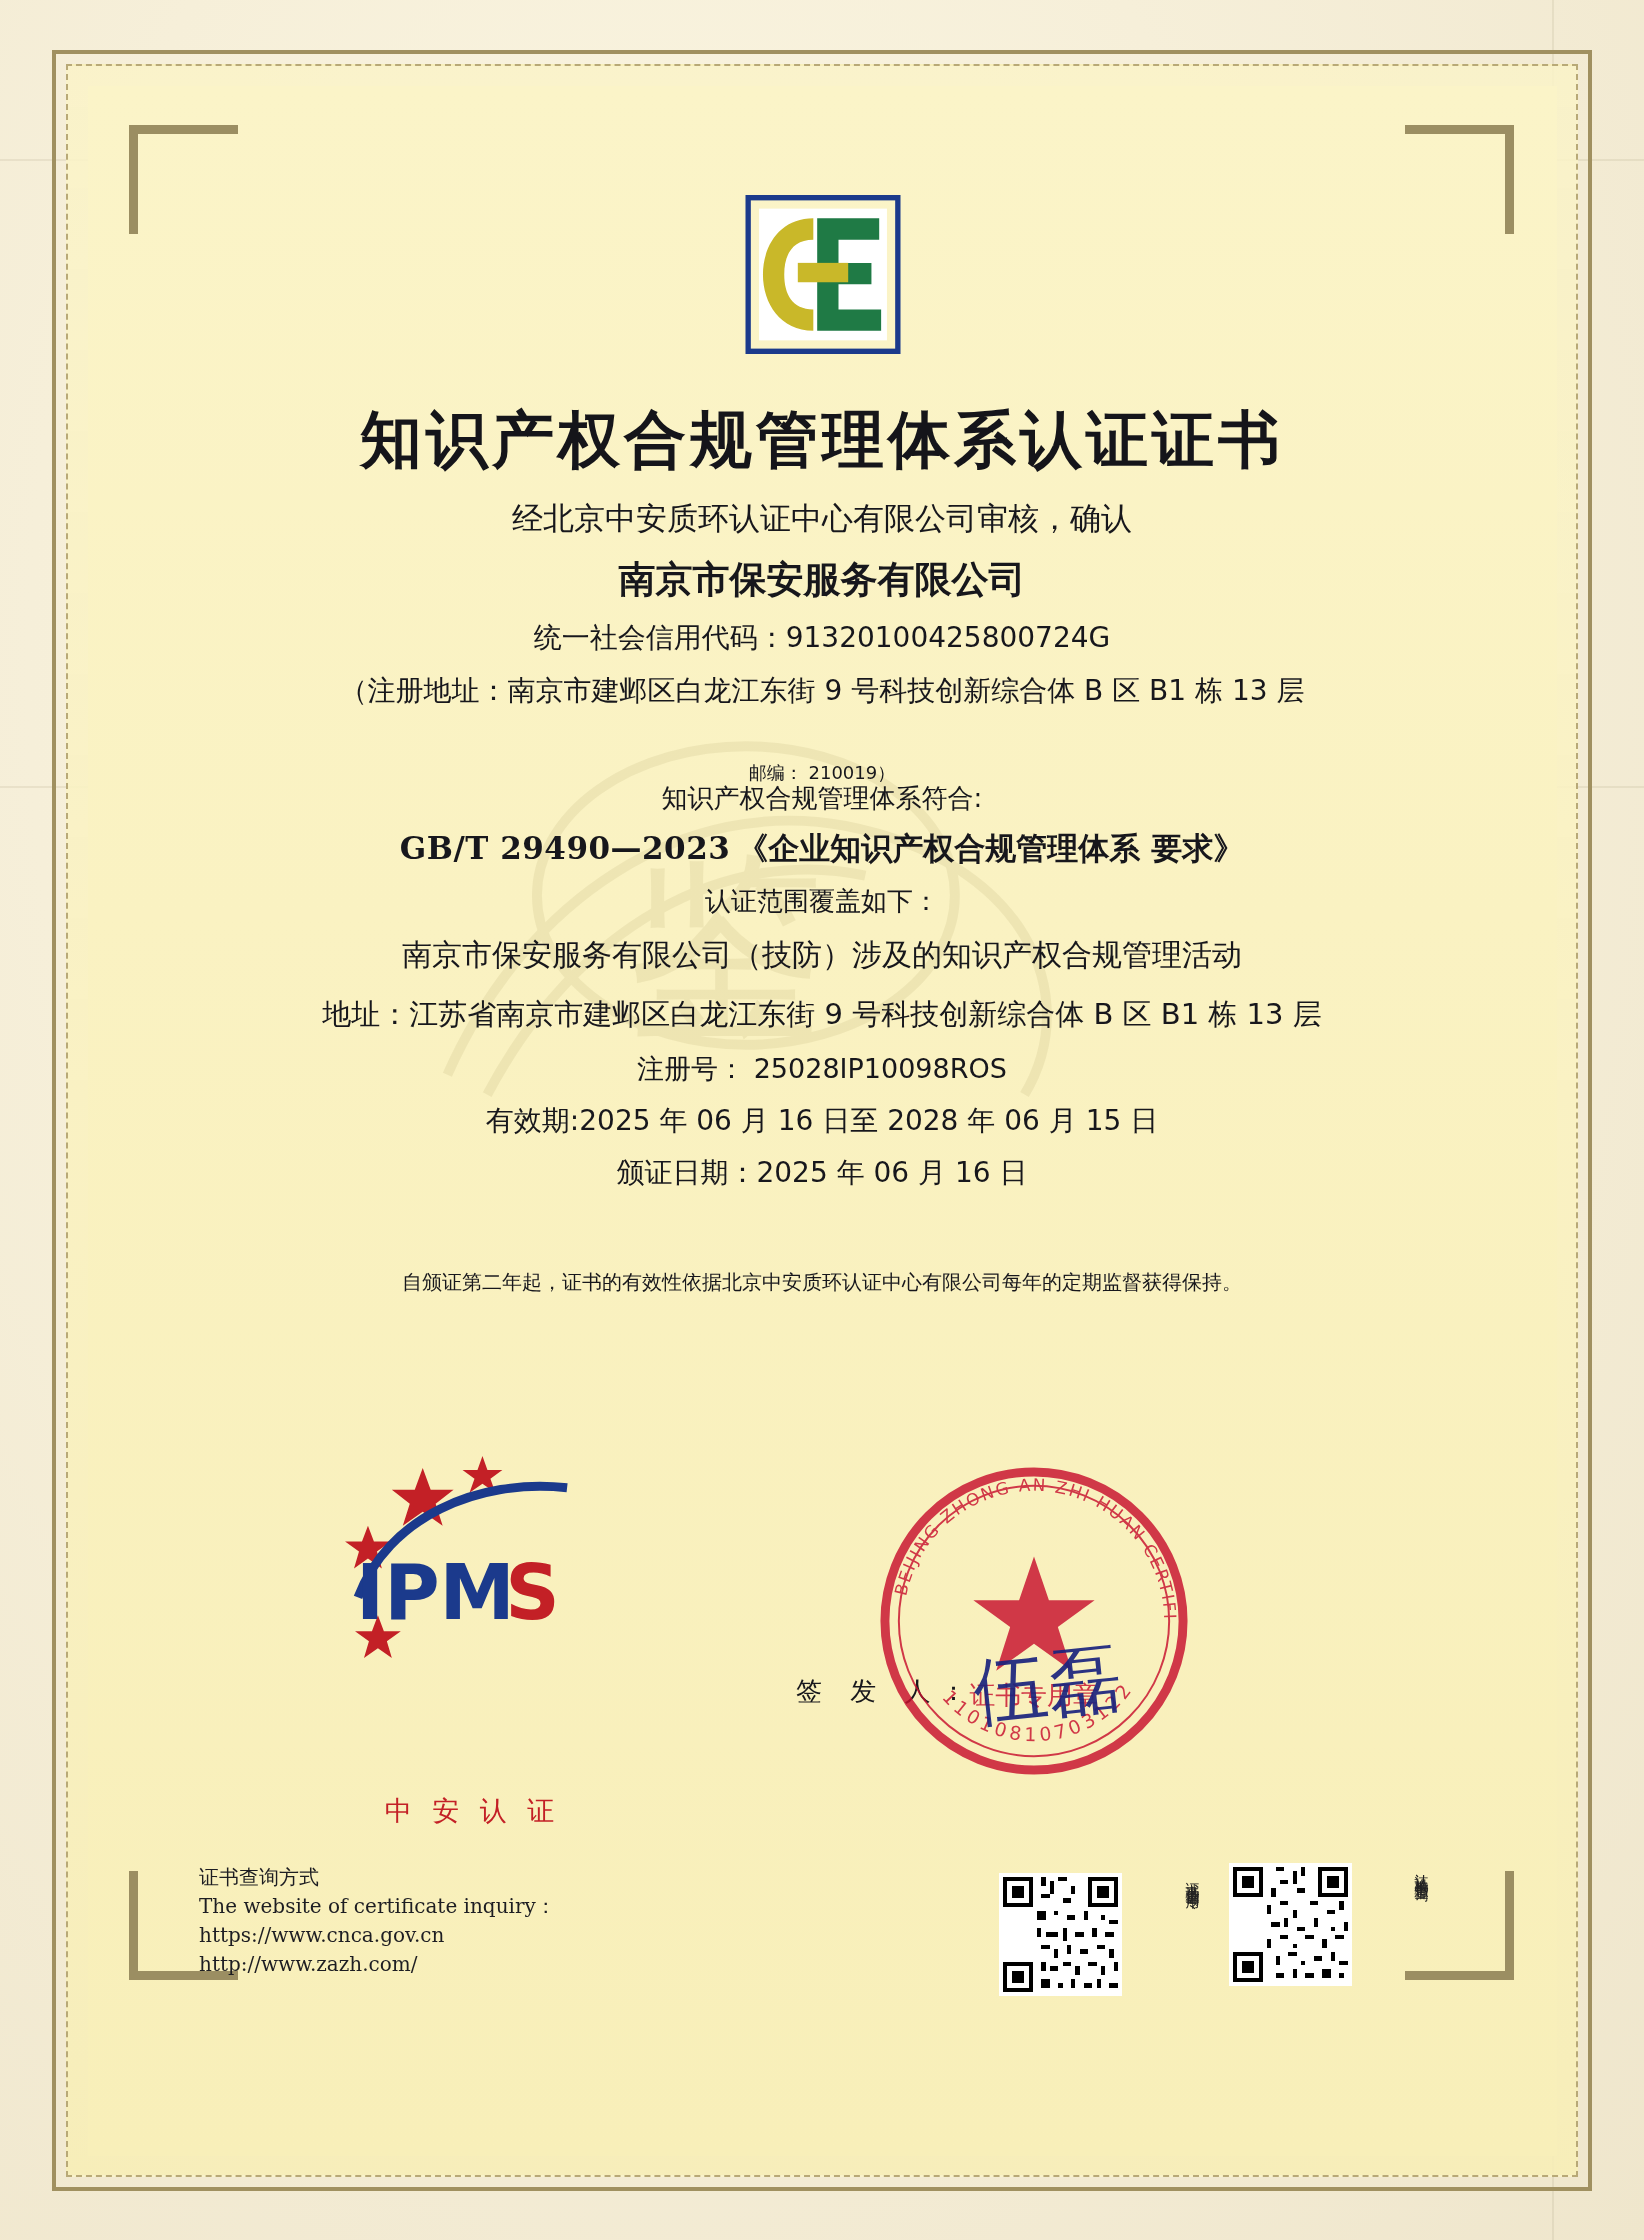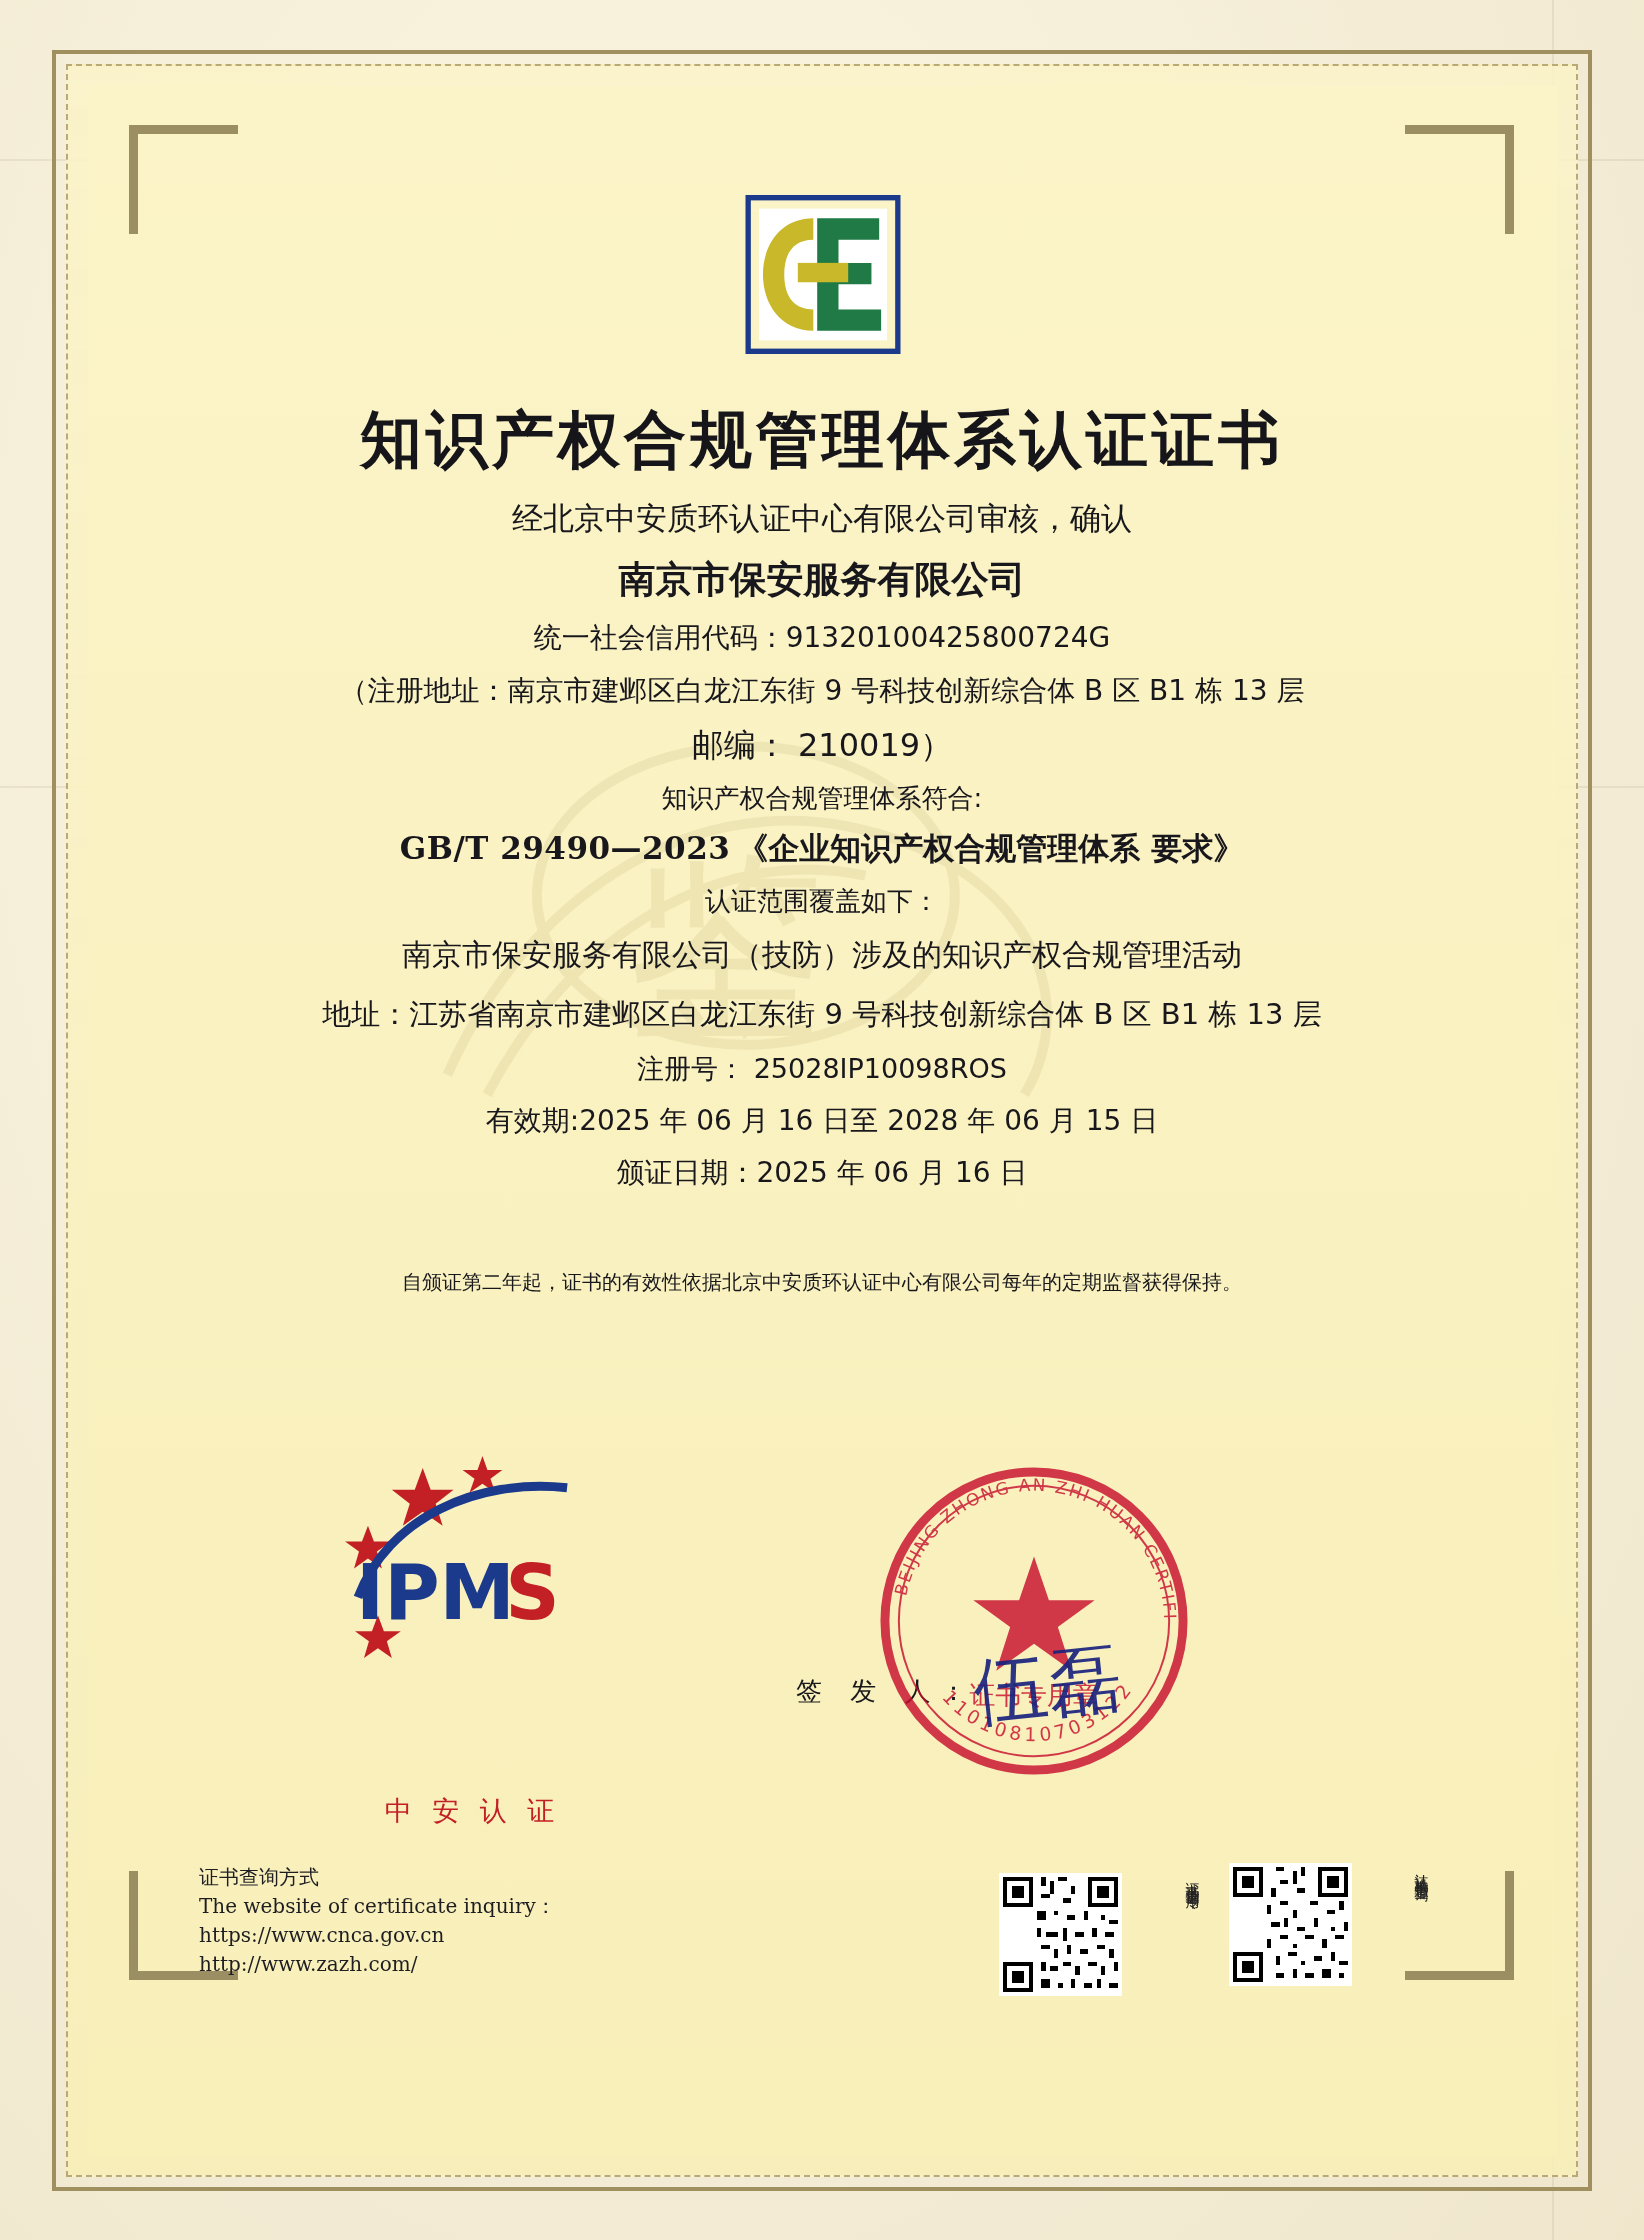--- a/index.html
+++ b/index.html
@@ -116,21 +116,21 @@
   .line {
     position: absolute;
     left: 0; right: 0;
     color: #17171c;
     font-family: "DejaVu Sans", sans-serif;
   }
   .l-audit      { top: 498px; font-size: 31px; }
   .l-company    { top: 555px; font-size: 37px; font-weight: bold; }
   .l-credit     { top: 619px; font-size: 28px; }
   .l-addr1      { top: 672px; font-size: 28px; }
-  .l-addr2      { top: 724px; font-size: 32px; }
+  .l-addr2      { top: 761px; font-size: 18px; }
   .l-conform    { top: 781px; font-size: 26px; }
   .l-standard   { top: 828px; font-size: 31px; font-weight: bold; font-family: "DejaVu Serif", serif; }
   .l-scopelabel { top: 884px; font-size: 26px; }
   .l-scope      { top: 935px; font-size: 30px; }
   .l-address    { top: 995px; font-size: 29px; }
   .l-regno      { top: 1051px; font-size: 27px; }
   .l-validity   { top: 1102px; font-size: 28px; }
   .l-issue      { top: 1154px; font-size: 28px; }
   .l-note       { top: 1269px; font-size: 20px; }
 

